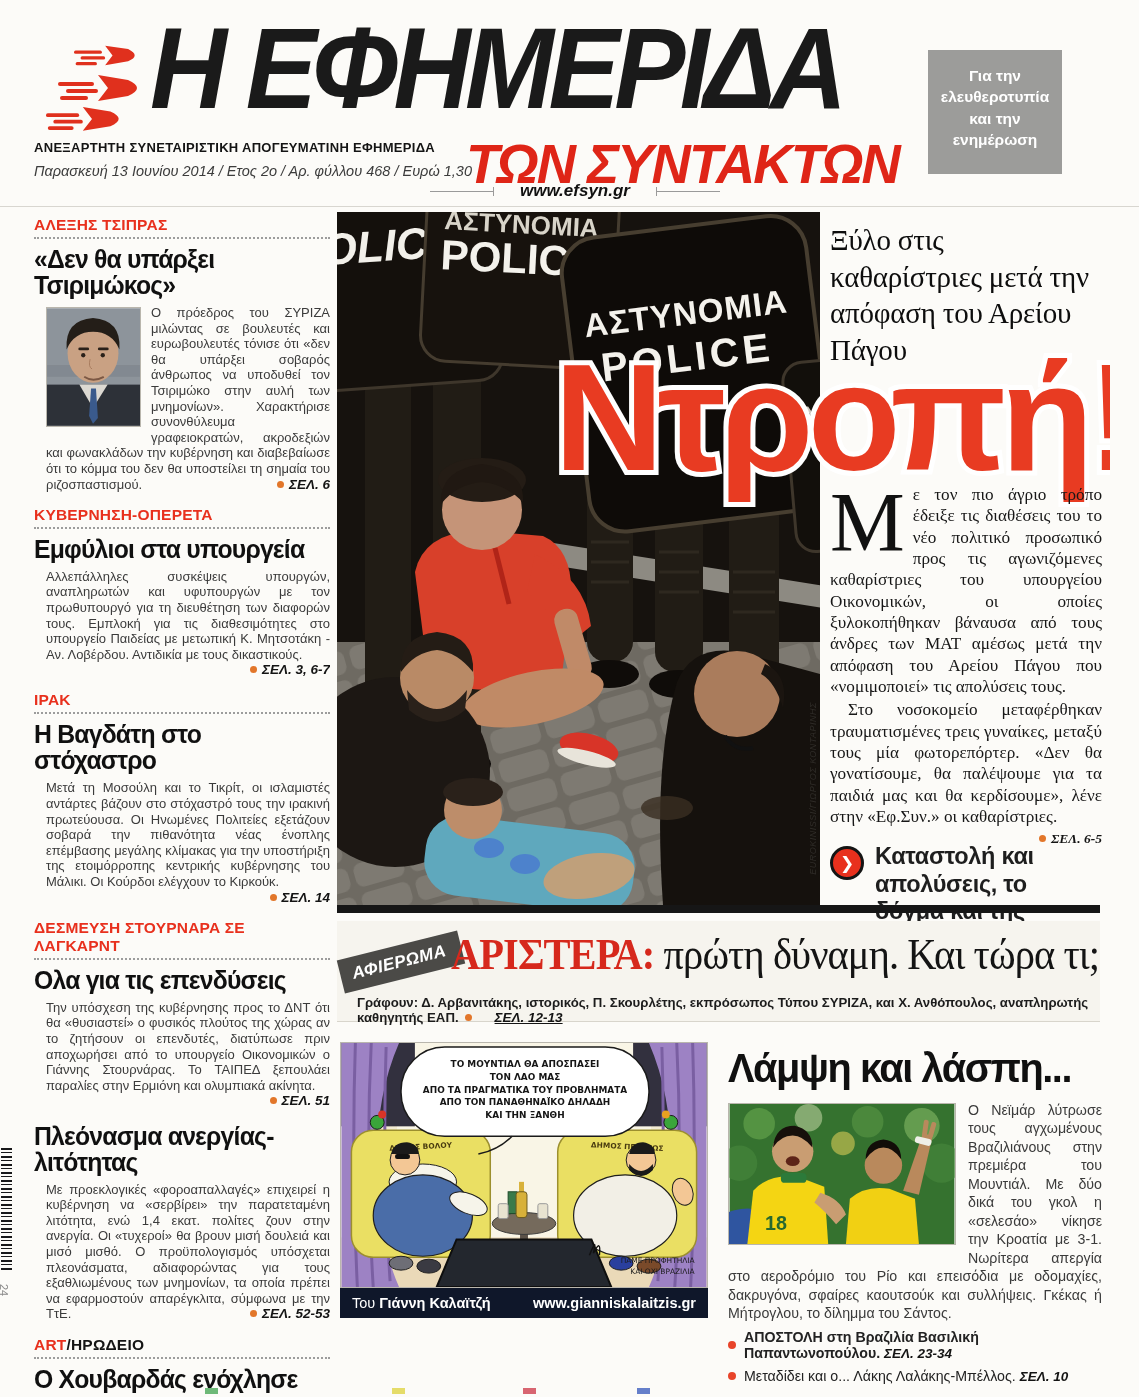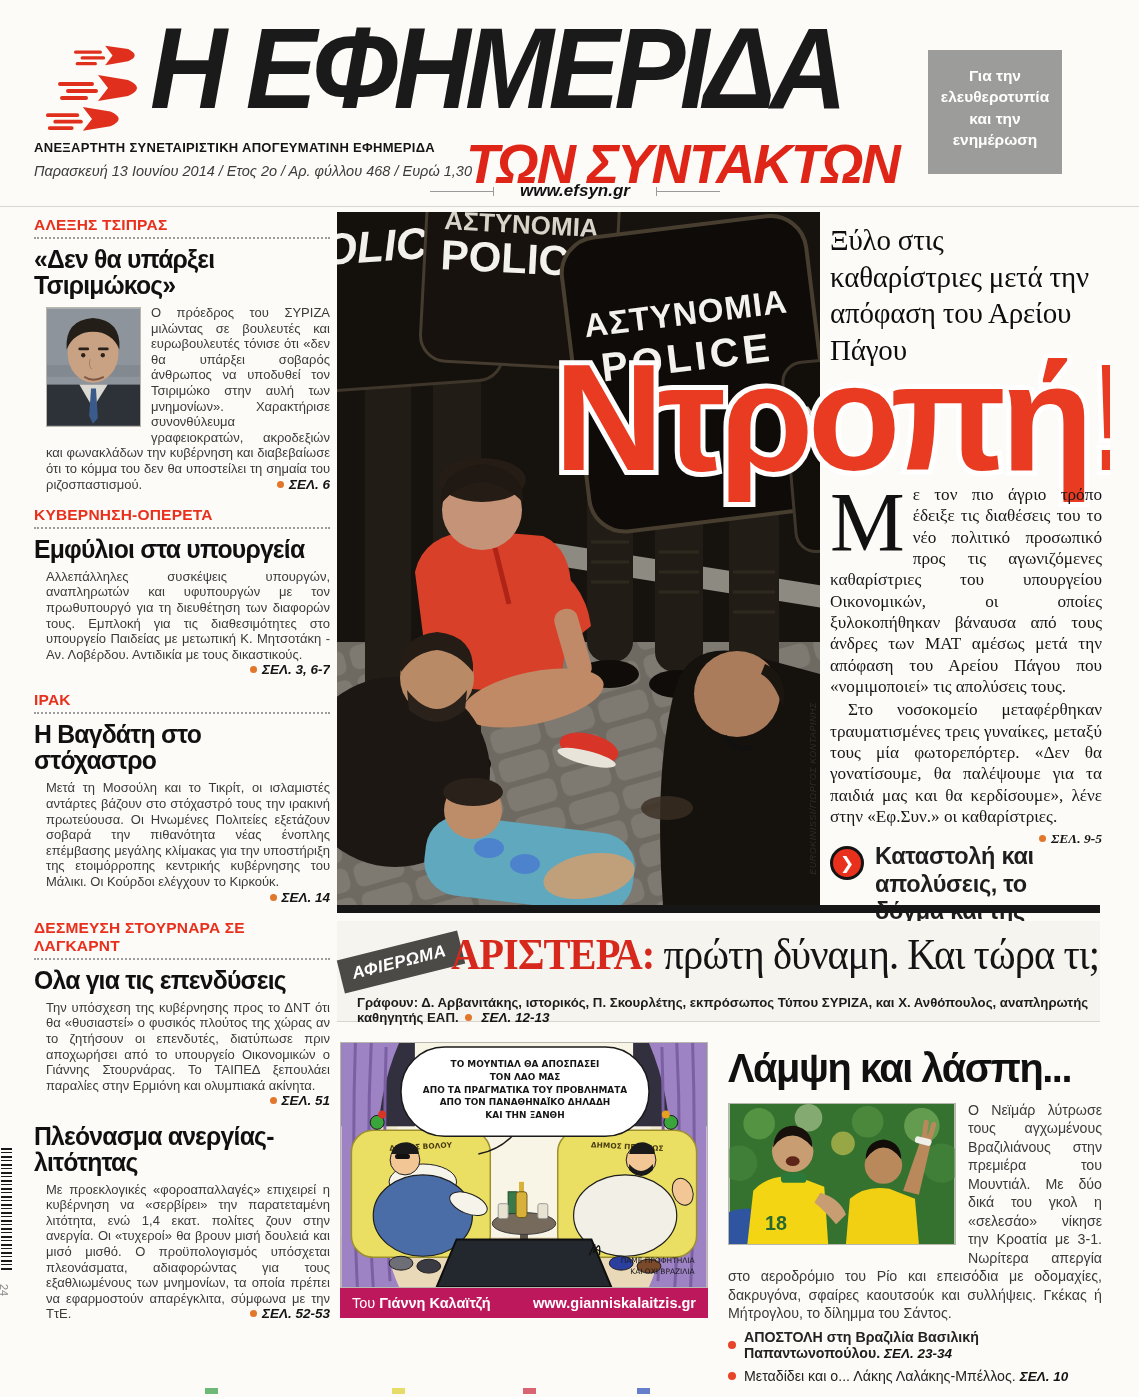--- a/index.html
+++ b/index.html
@@ -82,27 +82,27 @@
     background:#f6f4ee; border-bottom:1px solid #d8d5cc; }
   .afieroma-label{ position:absolute; left:2px; top:24px; transform:rotate(-14deg);
     background:#4b4a47; color:#fff; font-style:italic; font-weight:bold; font-size:17px;
     padding:7px 16px 7px 12px; letter-spacing:.5px; }
   .banner-head{ position:absolute; left:114px; top:8px; white-space:nowrap;
     font-family:"Liberation Serif","DejaVu Serif",serif; font-size:44px; letter-spacing:-1px;
     transform:scaleX(.92); transform-origin:left top; }
   .banner-head .h-red{ color:#d6281c; font-weight:bold; }
   .banner-head .h-black{ color:#141414; }
   .banner-byline{ position:absolute; left:20px; top:74px; font-size:13.2px; font-weight:bold; color:#1c1c1c; }
-  .banner-byline .pg{ margin-left:5px; }
+  .banner-byline .pg{ margin-left:18px;text-decoration:underline; }
   .banner-byline .dot{ margin-left:6px; }
 
   
   .cartoon{ position:absolute; left:340px; top:1042px; width:368px; }
   .cartoon-img{ border:1px solid #b9b6ad; display:block; }
-  .cartoon-caption{ height:30px; background:#be185d; color:#fff; display:flex;
+  .cartoon-caption{ height:30px; background:#0f172a; color:#fff; display:flex;
     justify-content:space-between; align-items:center; padding:0 12px; font-size:14.5px; }
   .cartoon-caption b{ font-weight:bold; }
 
   
   .brazil{ position:absolute; left:728px; top:1040px; width:374px; }
   .brz-head{ font-size:41px; font-weight:bold; letter-spacing:-1.5px; line-height:1;
     margin:8px 0 12px; transform:scaleX(.97); transform-origin:left; color:#101010; }
   .brz-photo{ float:left; margin:2px 12px 4px 0; border:1px solid #b9b6ad; }
   .brz-body{ font-size:14.2px; line-height:1.3; text-align:justify; color:#3b3b3b; overflow:visible; }
   .b-row{ display:flex; align-items:baseline; gap:8px; margin-top:7px; font-size:14.2px; color:#222; }
@@ -219,20 +219,25 @@
     </div>
 
     <div class="story">
       <div class="headline">Πλεόνασμα ανεργίας-λιτότητας</div>
       <div class="body">
         <span>Με προεκλογικές «φοροαπαλλαγές» επιχειρεί η κυβέρνηση να «σερβίρει» την παρατεταμένη λιτότητα, ενώ 1,4 εκατ. πολίτες ζουν στην ανεργία. Οι «τυχεροί» θα βρουν μισή δουλειά και μισό μισθό. Ο προϋπολογισμός υπόσχεται πλεονάσματα, αδιαφορώντας για τους εξαθλιωμένους των μνημονίων, τα οποία πρέπει να εφαρμοστούν απαρέγκλιτα, σύμφωνα με την ΤτΕ.</span>
         <span class="pageref"><span class="dot"></span><span class="pg">ΣΕΛ. 52-53</span></span>
       </div>
     </div>
 
+    <div class="story">
+      <div class="kicker"><span>ART</span><span class="k-black">/ΗΡΩΔΕΙΟ</span></div>
+      <div class="headline">Ο Χουβαρδάς ενόχλησε</div>
+
+    </div>
   </div>
 
   <div class="main-photo">
     <svg width="483" height="693" viewBox="0 0 483 693" preserveAspectRatio="none">
       <defs>
         <pattern id="cob" width="56" height="30" patternUnits="userSpaceOnUse" patternTransform="rotate(-16)">
           <rect width="56" height="30" fill="#6e6a62"></rect>
           <rect x="2" y="2" width="50" height="24" rx="8" fill="#7e7a72"></rect>
         </pattern>
       </defs>
@@ -330,21 +335,21 @@
   </svg>
 
   <div class="right-col">
     <div class="deck">Ξύλο στις καθαρίστριες μετά την απόφαση του Αρείου Πάγου</div>
     <div class="main-body">
       <p>
         <span class="dropcap">Μ</span><span>ε τον πιο άγριο τρόπο έδειξε τις διαθέσεις του το νέο πολιτικό προσωπικό προς τις αγωνιζόμενες καθαρίστριες του υπουργείου Οικονομικών, οι οποίες ξυλοκοπήθηκαν βάναυσα από τους άνδρες των ΜΑΤ αμέσως μετά την απόφαση του Αρείου Πάγου που «νομιμοποιεί» τις απολύσεις τους.</span>
       </p>
       <p class="p2">
         <span>Στο νοσοκομείο μεταφέρθηκαν τραυματισμένες τρεις γυναίκες, μεταξύ τους μία φωτορεπόρτερ. «Δεν θα γονατίσουμε, θα παλέψουμε για τα παιδιά μας και θα κερδίσουμε», λένε στην «Εφ.Συν.» οι καθαρίστριες.</span>
-        <span class="pageref"><span class="dot"></span><span class="pg">ΣΕΛ. 9-5</span></span>
+        <span class="pageref"><span class="dot"></span><span class="pg">ΣΕΛ. 6-5</span></span>
       </p>
     </div>
     <div class="teaser">
       <span class="teaser-icon">❯</span>
       <span class="teaser-text">Καταστολή και απολύσεις, το δόγμα και της νέας συγκυβέρνησης</span>
     </div>
   </div>
 
   <div class="big-rule"></div>
   <div class="banner">

